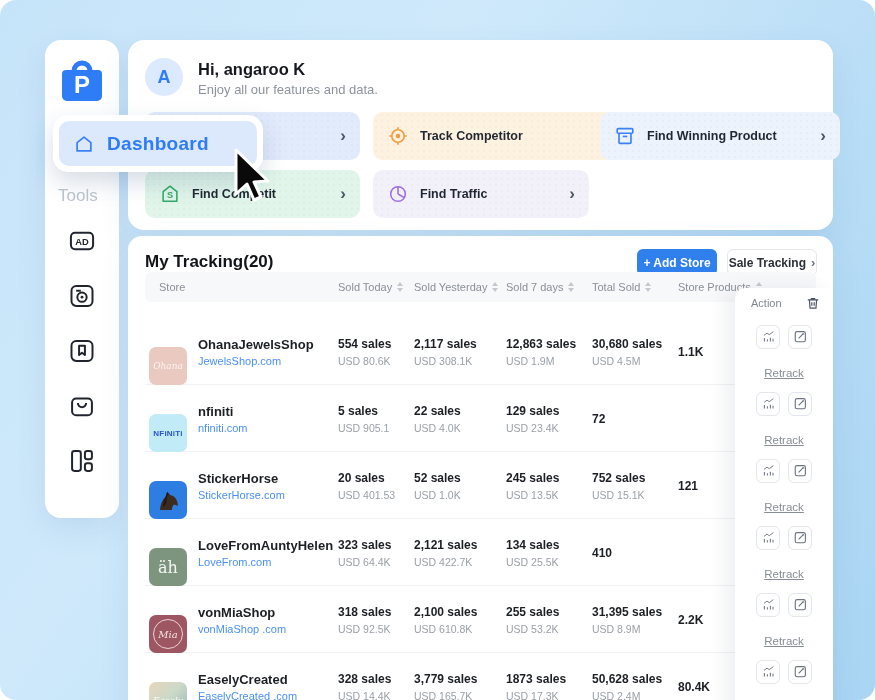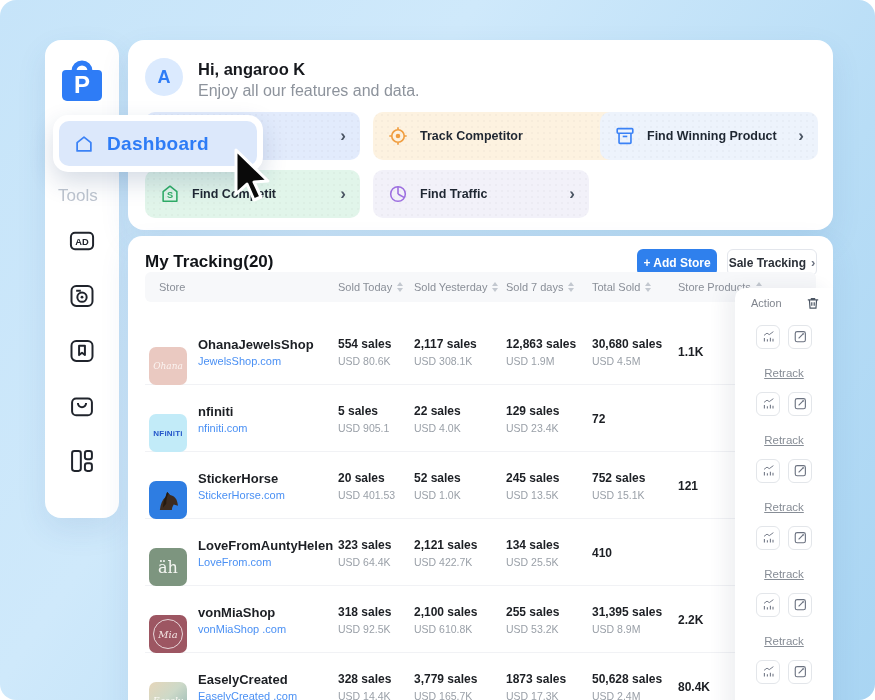--- a/index.html
+++ b/index.html
@@ -31,30 +31,30 @@
 
   
   #cursor { position:absolute; left:233px; top:148px; z-index:60; pointer-events:none; }
 
   
   #header-card { left:128px; top:40px; width:705px; height:190px; }
   .avatar { position:absolute; left:17px; top:18px; width:38px; height:38px; border-radius:50%;
             background:#dbeafe; color:#2e7cf6; font-weight:700; font-size:18px;
             display:flex; align-items:center; justify-content:center; }
   #greeting { position:absolute; left:70px; top:20px; font-size:16.5px; font-weight:700; color:#16181d; }
-  #greet-sub { position:absolute; left:70px; top:42px; font-size:16px; color:#8d939c; }
+  #greet-sub { position:absolute; left:70px; top:42px; font-size:13px; color:#8d939c; }
   .feature { position:absolute; height:48px; border-radius:10px; display:flex; align-items:center;
              padding:0 14px; gap:11px; cursor:pointer;
              background-image:radial-gradient(rgba(0,0,0,.025) 1px, transparent 1px); background-size:6px 6px; }
   .feature .flabel { font-size:12.5px; font-weight:600; color:#1f2732; white-space:nowrap; }
   .feature .chev { margin-left:auto; font-size:17px; font-weight:700; color:#4b5563; }
   .feature svg { width:22px; height:22px; flex-shrink:0; }
   #feat-0 { left:17px;  top:72px;  width:215px; background-color:#e2ebfc; }
   #feat-1 { left:245px; top:72px;  width:256px; background-color:#fdf2e0; }
-  #feat-2 { left:472px; top:72px;  width:218px; background-color:#edf3fc; }
+  #feat-2 { left:472px; top:72px;  width:240px; background-color:#edf3fc; }
   #feat-3 { left:17px;  top:130px; width:215px; background-color:#e1f5ea; }
   #feat-4 { left:245px; top:130px; width:216px; background-color:#f2f1f9; }
 
   
   #tracking-card { left:128px; top:236px; width:705px; height:520px; border-radius:14px; }
   #tracking-title { position:absolute; left:17px; top:16px; font-size:17px; font-weight:700; color:#111418; }
   #add-store-btn { position:absolute; left:509px; top:13px; width:80px; height:27px;
                    background:#2f80ed; color:#fff; font-size:12px; font-weight:600;
                    border:none; border-radius:6px; cursor:pointer; font-family:inherit; }
   #sale-tracking-btn { position:absolute; left:599px; top:13px; width:90px; height:27px;

